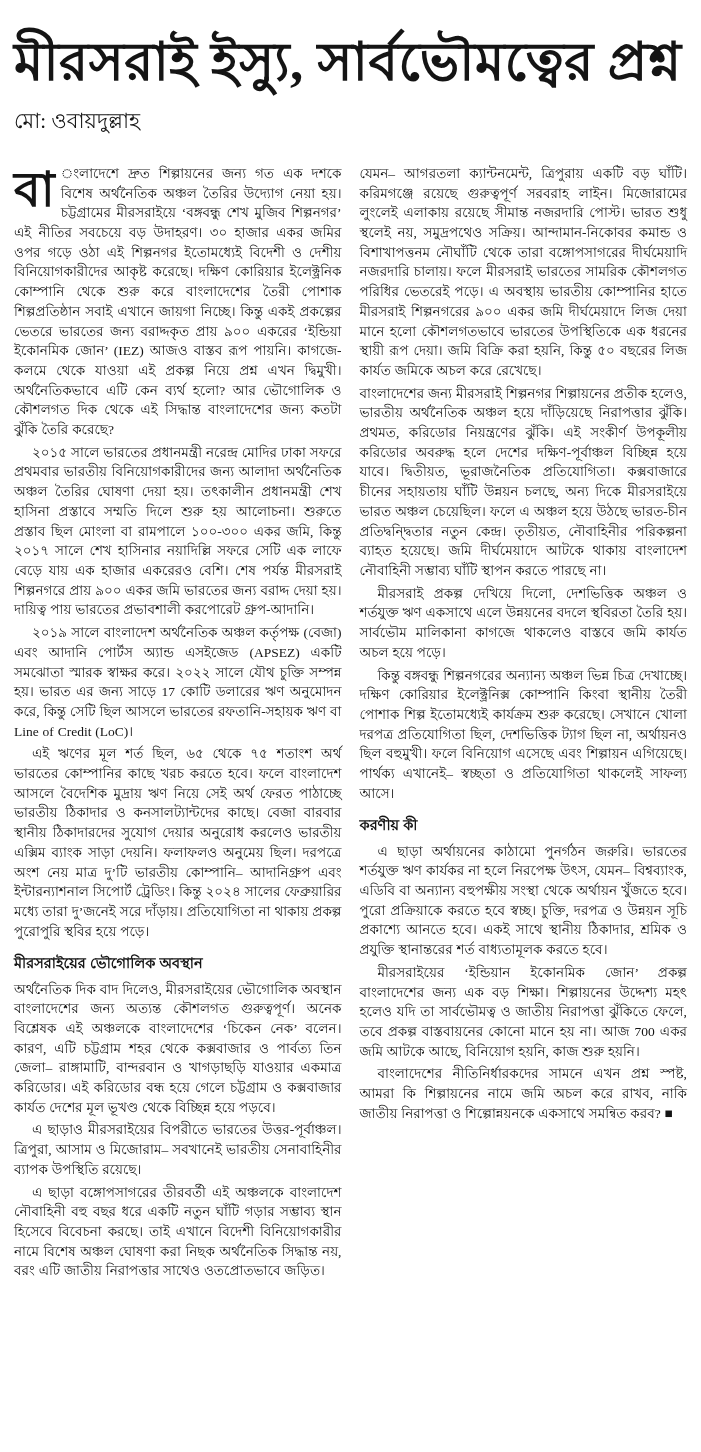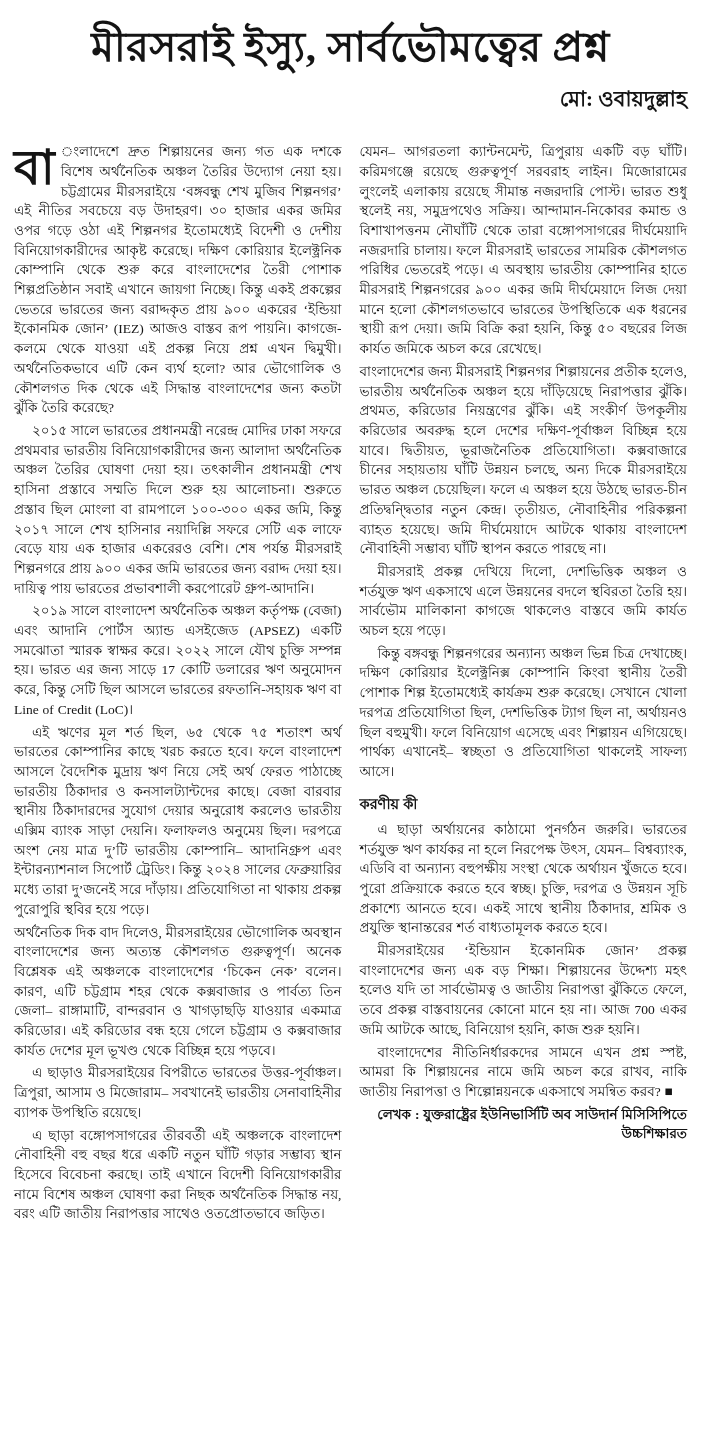--- a/index.html
+++ b/index.html
@@ -7,31 +7,31 @@
     width: 701px;
     min-height: 1452px;
     box-sizing: border-box;
     margin: 0 auto;
     padding: 16px 14px 20px 14px;
     background: #ffffff;
     color: #141414;
     font-family: "Liberation Serif", serif;
   }
   .headline {
-    font-size: 41px;
+    font-size: 53px;
     line-height: 1.15;
     font-weight: 700;
-    text-align: center;
-    margin: 8px 0 12px 0;
+    text-align: left;
+    margin: 16px 0 12px 0;
     letter-spacing: 0.5px;
   }
   .byline {
     font-size: 21px;
-    font-weight: 700;
-    text-align: right;
+    font-weight: 400;
+    text-align: left;
     margin: 0 0 24px 0;
   }
   .columns {
     display: flex;
     gap: 18px;
     align-items: flex-start;
   }
   .col {
     flex: 1 1 0;
     font-size: 13.5px;
@@ -70,32 +70,32 @@
 
   <div class="byline">মো: ওবায়দুল্লাহ</div>
 
   <div class="columns">
 
     <div class="col">
       <p><span class="dropcap">বা</span><span>ংলাদেশে দ্রুত শিল্পায়নের জন্য গত এক দশকে বিশেষ অর্থনৈতিক অঞ্চল তৈরির উদ্যোগ নেয়া হয়। চট্টগ্রামের মীরসরাইয়ে ‘বঙ্গবন্ধু শেখ মুজিব শিল্পনগর’ এই নীতির সবচেয়ে বড় উদাহরণ। ৩০ হাজার একর জমির ওপর গড়ে ওঠা এই শিল্পনগর ইতোমধ্যেই বিদেশী ও দেশীয় বিনিয়োগকারীদের আকৃষ্ট করেছে। দক্ষিণ কোরিয়ার ইলেক্ট্রনিক কোম্পানি থেকে শুরু করে বাংলাদেশের তৈরী পোশাক শিল্পপ্রতিষ্ঠান সবাই এখানে জায়গা নিচ্ছে। কিন্তু একই প্রকল্পের ভেতরে ভারতের জন্য বরাদ্দকৃত প্রায় ৯০০ একরের ‘ইন্ডিয়া ইকোনমিক জোন’ (IEZ) আজও বাস্তব রূপ পায়নি। কাগজে-কলমে থেকে যাওয়া এই প্রকল্প নিয়ে প্রশ্ন এখন দ্বিমুখী। অর্থনৈতিকভাবে এটি কেন ব্যর্থ হলো? আর ভৌগোলিক ও কৌশলগত দিক থেকে এই সিদ্ধান্ত বাংলাদেশের জন্য কতটা ঝুঁকি তৈরি করেছে?</span></p>
       <p class="indent">২০১৫ সালে ভারতের প্রধানমন্ত্রী নরেন্দ্র মোদির ঢাকা সফরে প্রথমবার ভারতীয় বিনিয়োগকারীদের জন্য আলাদা অর্থনৈতিক অঞ্চল তৈরির ঘোষণা দেয়া হয়। তৎকালীন প্রধানমন্ত্রী শেখ হাসিনা প্রস্তাবে সম্মতি দিলে শুরু হয় আলোচনা। শুরুতে প্রস্তাব ছিল মোংলা বা রামপালে ১০০-৩০০ একর জমি, কিন্তু ২০১৭ সালে শেখ হাসিনার নয়াদিল্লি সফরে সেটি এক লাফে বেড়ে যায় এক হাজার একরেরও বেশি। শেষ পর্যন্ত মীরসরাই শিল্পনগরে প্রায় ৯০০ একর জমি ভারতের জন্য বরাদ্দ দেয়া হয়। দায়িত্ব পায় ভারতের প্রভাবশালী করপোরেট গ্রুপ-আদানি।</p>
       <p class="indent">২০১৯ সালে বাংলাদেশ অর্থনৈতিক অঞ্চল কর্তৃপক্ষ (বেজা) এবং আদানি পোর্টস অ্যান্ড এসইজেড (APSEZ) একটি সমঝোতা স্মারক স্বাক্ষর করে। ২০২২ সালে যৌথ চুক্তি সম্পন্ন হয়। ভারত এর জন্য সাড়ে 17 কোটি ডলারের ঋণ অনুমোদন করে, কিন্তু সেটি ছিল আসলে ভারতের রফতানি-সহায়ক ঋণ বা Line of Credit (LoC)।</p>
       <p class="indent">এই ঋণের মূল শর্ত ছিল, ৬৫ থেকে ৭৫ শতাংশ অর্থ ভারতের কোম্পানির কাছে খরচ করতে হবে। ফলে বাংলাদেশ আসলে বৈদেশিক মুদ্রায় ঋণ নিয়ে সেই অর্থ ফেরত পাঠাচ্ছে ভারতীয় ঠিকাদার ও কনসালট্যান্টদের কাছে। বেজা বারবার স্থানীয় ঠিকাদারদের সুযোগ দেয়ার অনুরোধ করলেও ভারতীয় এক্সিম ব্যাংক সাড়া দেয়নি। ফলাফলও অনুমেয় ছিল। দরপত্রে অংশ নেয় মাত্র দু’টি ভারতীয় কোম্পানি– আদানিগ্রুপ এবং ইন্টারন্যাশনাল সিপোর্ট ট্রেডিং। কিন্তু ২০২৪ সালের ফেব্রুয়ারির মধ্যে তারা দু’জনেই সরে দাঁড়ায়। প্রতিযোগিতা না থাকায় প্রকল্প পুরোপুরি স্থবির হয়ে পড়ে।</p>
+      <h2 class="subhead">মীরসরাইয়ের ভৌগোলিক অবস্থান</h2>
       <p>অর্থনৈতিক দিক বাদ দিলেও, মীরসরাইয়ের ভৌগোলিক অবস্থান বাংলাদেশের জন্য অত্যন্ত কৌশলগত গুরুত্বপূর্ণ। অনেক বিশ্লেষক এই অঞ্চলকে বাংলাদেশের ‘চিকেন নেক’ বলেন। কারণ, এটি চট্টগ্রাম শহর থেকে কক্সবাজার ও পার্বত্য তিন জেলা– রাঙ্গামাটি, বান্দরবান ও খাগড়াছড়ি যাওয়ার একমাত্র করিডোর। এই করিডোর বন্ধ হয়ে গেলে চট্টগ্রাম ও কক্সবাজার কার্যত দেশের মূল ভূখণ্ড থেকে বিচ্ছিন্ন হয়ে পড়বে।</p>
       <p class="indent">এ ছাড়াও মীরসরাইয়ের বিপরীতে ভারতের উত্তর-পূর্বাঞ্চল। ত্রিপুরা, আসাম ও মিজোরাম– সবখানেই ভারতীয় সেনাবাহিনীর ব্যাপক উপস্থিতি রয়েছে।</p>
       <p class="indent">এ ছাড়া বঙ্গোপসাগরের তীরবর্তী এই অঞ্চলকে বাংলাদেশ নৌবাহিনী বহু বছর ধরে একটি নতুন ঘাঁটি গড়ার সম্ভাব্য স্থান হিসেবে বিবেচনা করছে। তাই এখানে বিদেশী বিনিয়োগকারীর নামে বিশেষ অঞ্চল ঘোষণা করা নিছক অর্থনৈতিক সিদ্ধান্ত নয়, বরং এটি জাতীয় নিরাপত্তার সাথেও ওতপ্রোতভাবে জড়িত।</p>
     </div>
 
     <div class="col">
       <p>যেমন– আগরতলা ক্যান্টনমেন্ট, ত্রিপুরায় একটি বড় ঘাঁটি। করিমগঞ্জে রয়েছে গুরুত্বপূর্ণ সরবরাহ লাইন। মিজোরামের লুংলেই এলাকায় রয়েছে সীমান্ত নজরদারি পোস্ট। ভারত শুধু স্থলেই নয়, সমুদ্রপথেও সক্রিয়। আন্দামান-নিকোবর কমান্ড ও বিশাখাপত্তনম নৌঘাঁটি থেকে তারা বঙ্গোপসাগরের দীর্ঘমেয়াদি নজরদারি চালায়। ফলে মীরসরাই ভারতের সামরিক কৌশলগত পরিধির ভেতরেই পড়ে। এ অবস্থায় ভারতীয় কোম্পানির হাতে মীরসরাই শিল্পনগরের ৯০০ একর জমি দীর্ঘমেয়াদে লিজ দেয়া মানে হলো কৌশলগতভাবে ভারতের উপস্থিতিকে এক ধরনের স্থায়ী রূপ দেয়া। জমি বিক্রি করা হয়নি, কিন্তু ৫০ বছরের লিজ কার্যত জমিকে অচল করে রেখেছে।</p>
       <p>বাংলাদেশের জন্য মীরসরাই শিল্পনগর শিল্পায়নের প্রতীক হলেও, ভারতীয় অর্থনৈতিক অঞ্চল হয়ে দাঁড়িয়েছে নিরাপত্তার ঝুঁকি। প্রথমত, করিডোর নিয়ন্ত্রণের ঝুঁকি। এই সংকীর্ণ উপকূলীয় করিডোর অবরুদ্ধ হলে দেশের দক্ষিণ-পূর্বাঞ্চল বিচ্ছিন্ন হয়ে যাবে। দ্বিতীয়ত, ভূরাজনৈতিক প্রতিযোগিতা। কক্সবাজারে চীনের সহায়তায় ঘাঁটি উন্নয়ন চলছে, অন্য দিকে মীরসরাইয়ে ভারত অঞ্চল চেয়েছিল। ফলে এ অঞ্চল হয়ে উঠছে ভারত-চীন প্রতিদ্বন্দ্বিতার নতুন কেন্দ্র। তৃতীয়ত, নৌবাহিনীর পরিকল্পনা ব্যাহত হয়েছে। জমি দীর্ঘমেয়াদে আটকে থাকায় বাংলাদেশ নৌবাহিনী সম্ভাব্য ঘাঁটি স্থাপন করতে পারছে না।</p>
       <p class="indent">মীরসরাই প্রকল্প দেখিয়ে দিলো, দেশভিত্তিক অঞ্চল ও শর্তযুক্ত ঋণ একসাথে এলে উন্নয়নের বদলে স্থবিরতা তৈরি হয়। সার্বভৌম মালিকানা কাগজে থাকলেও বাস্তবে জমি কার্যত অচল হয়ে পড়ে।</p>
       <p class="indent">কিন্তু বঙ্গবন্ধু শিল্পনগরের অন্যান্য অঞ্চল ভিন্ন চিত্র দেখাচ্ছে। দক্ষিণ কোরিয়ার ইলেক্ট্রনিক্স কোম্পানি কিংবা স্থানীয় তৈরী পোশাক শিল্প ইতোমধ্যেই কার্যক্রম শুরু করেছে। সেখানে খোলা দরপত্র প্রতিযোগিতা ছিল, দেশভিত্তিক ট্যাগ ছিল না, অর্থায়নও ছিল বহুমুখী। ফলে বিনিয়োগ এসেছে এবং শিল্পায়ন এগিয়েছে। পার্থক্য এখানেই– স্বচ্ছতা ও প্রতিযোগিতা থাকলেই সাফল্য আসে।</p>
       <h2 class="subhead">করণীয় কী</h2>
       <p class="indent">এ ছাড়া অর্থায়নের কাঠামো পুনর্গঠন জরুরি। ভারতের শর্তযুক্ত ঋণ কার্যকর না হলে নিরপেক্ষ উৎস, যেমন– বিশ্বব্যাংক, এডিবি বা অন্যান্য বহুপক্ষীয় সংস্থা থেকে অর্থায়ন খুঁজতে হবে। পুরো প্রক্রিয়াকে করতে হবে স্বচ্ছ। চুক্তি, দরপত্র ও উন্নয়ন সূচি প্রকাশ্যে আনতে হবে। একই সাথে স্থানীয় ঠিকাদার, শ্রমিক ও প্রযুক্তি স্থানান্তরের শর্ত বাধ্যতামূলক করতে হবে।</p>
       <p class="indent">মীরসরাইয়ের ‘ইন্ডিয়ান ইকোনমিক জোন’ প্রকল্প বাংলাদেশের জন্য এক বড় শিক্ষা। শিল্পায়নের উদ্দেশ্য মহৎ হলেও যদি তা সার্বভৌমত্ব ও জাতীয় নিরাপত্তা ঝুঁকিতে ফেলে, তবে প্রকল্প বাস্তবায়নের কোনো মানে হয় না। আজ 700 একর জমি আটকে আছে, বিনিয়োগ হয়নি, কাজ শুরু হয়নি।</p>
       <p class="indent">বাংলাদেশের নীতিনির্ধারকদের সামনে এখন প্রশ্ন স্পষ্ট, আমরা কি শিল্পায়নের নামে জমি অচল করে রাখব, নাকি জাতীয় নিরাপত্তা ও শিল্পোন্নয়নকে একসাথে সমন্বিত করব? ■</p>
-      <p class="credit">লেখক : যুক্তরাষ্ট্রের ইউনিভার্সিটি অব সাউদার্ন মিসিসিপিতে উচ্চশিক্ষারত</p>
     </div>
 
   </div>
 
 </div>
 
 </body></html>

